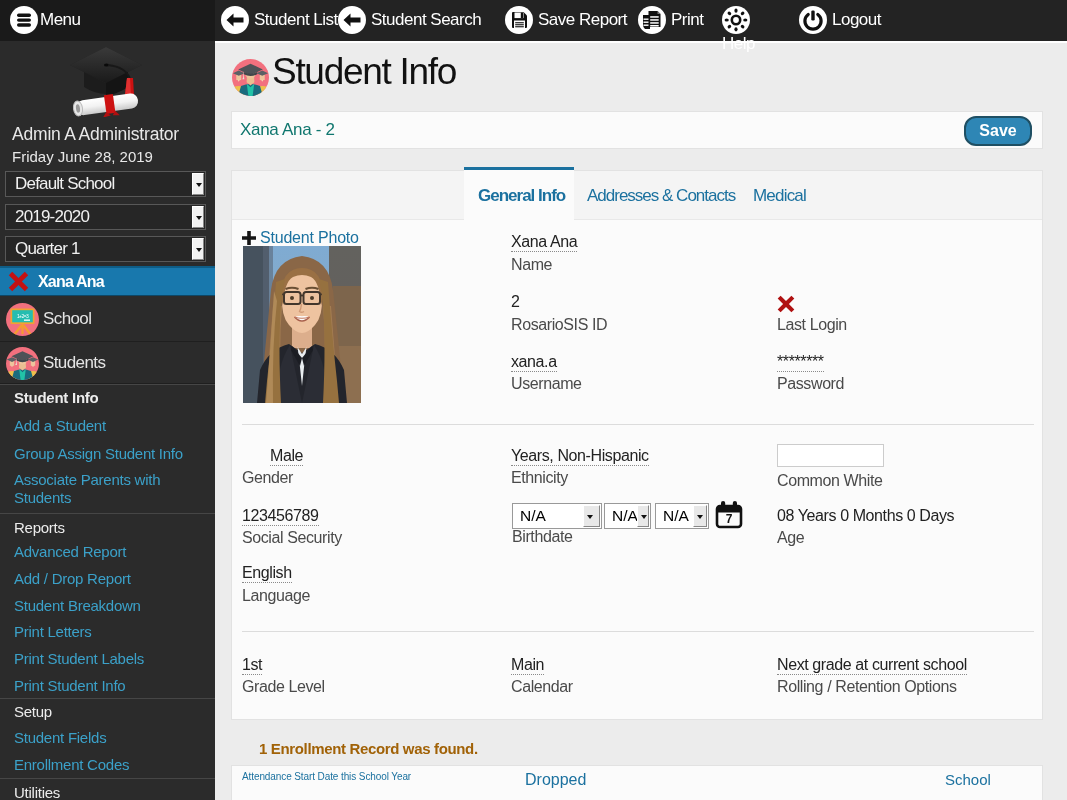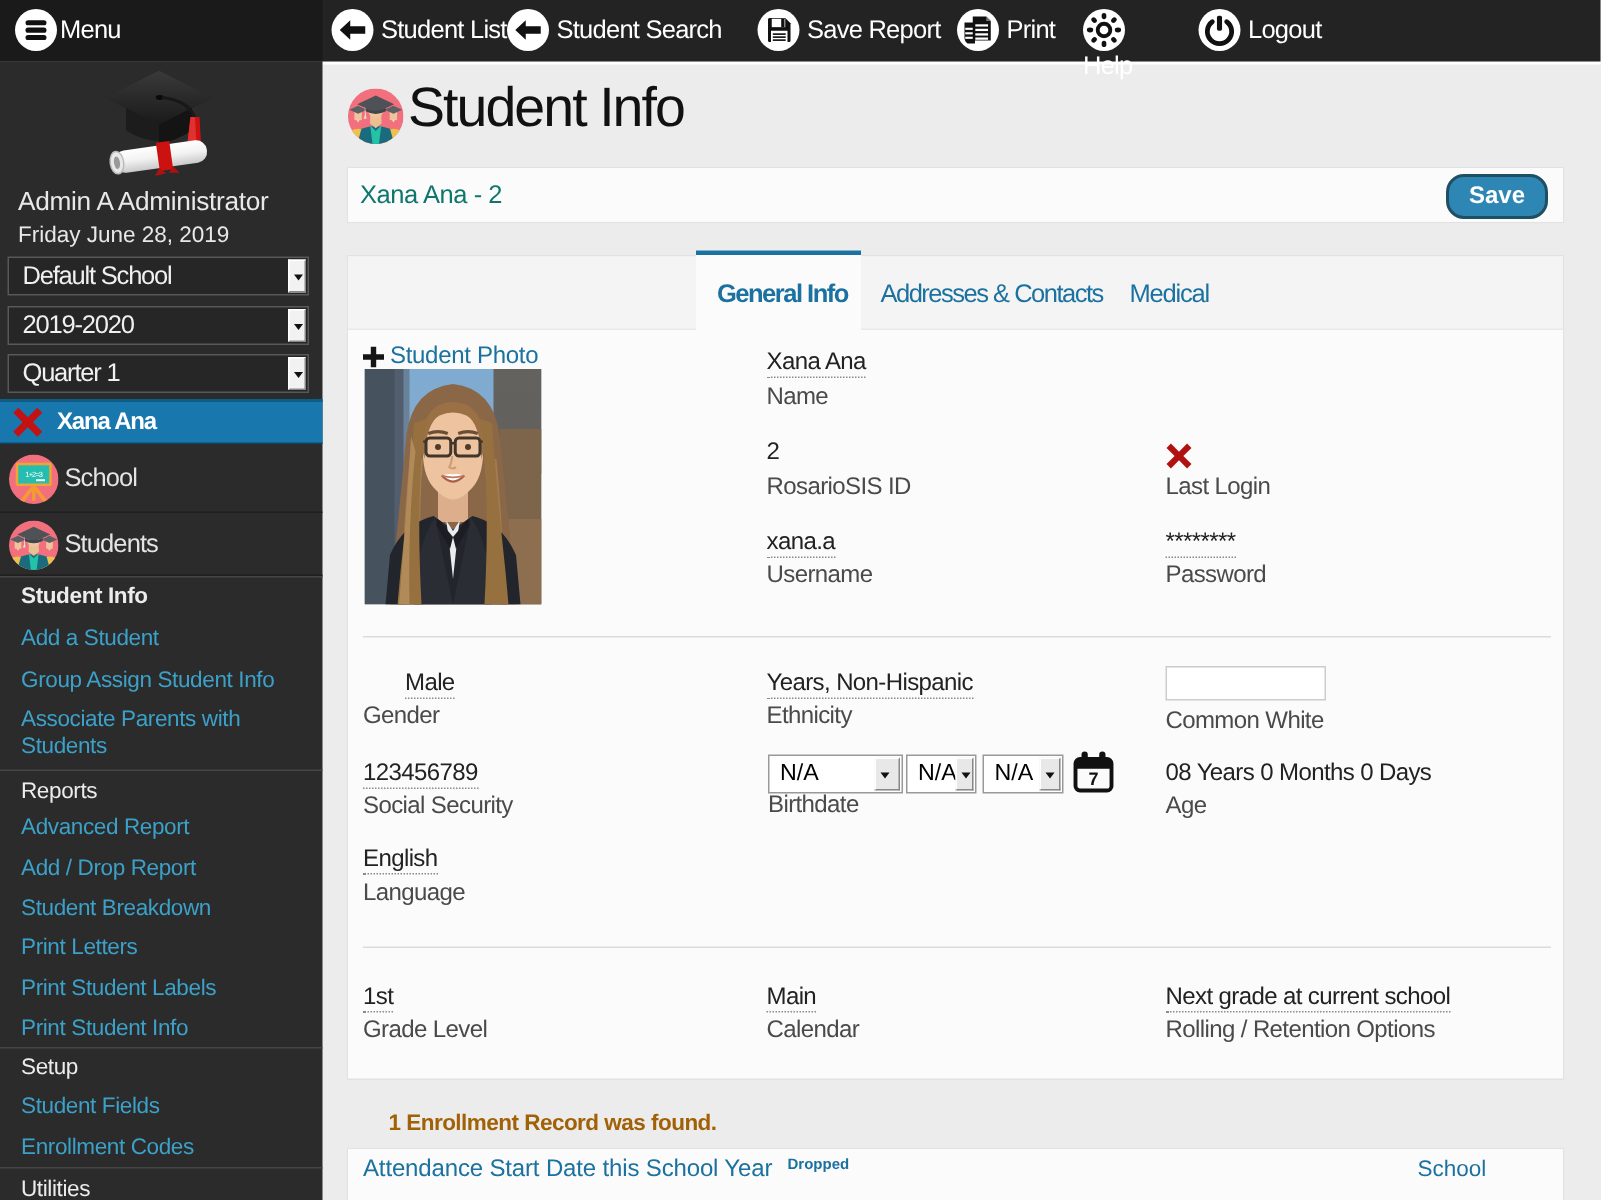--- a/index.html
+++ b/index.html
@@ -390,17 +390,17 @@
     <div class="lab" style="left:10px; top:507px;">Grade Level</div>
     <div class="val" style="left:279px; top:485px;"><u>Main</u></div>
     <div class="lab" style="left:279px; top:507px;">Calendar</div>
     <div class="val" style="left:545px; top:485px;"><u>Next grade at current school</u></div>
     <div class="lab" style="left:545px; top:507px;">Rolling / Retention Options</div>
   </div>
 
   <div class="abs" style="left:24px; top:699px; font-size:15px; letter-spacing:-0.35px; font-weight:bold; color:#a16207;margin-left:20px;">1 Enrollment Record was found.</div>
 
   <div class="panel" style="top:724px; height:36px;">
-    <div class="abs blue" style="left:10px; top:5px; font-size:16px; letter-spacing:-0.1px;">Attendance Start Date this School Year</div>
-    <div class="abs blue" style="left:293px; top:5px; font-size:10px;font-weight:bold;">Dropped</div>
+    <div class="abs blue" style="left:10px; top:5px; font-size:10px; letter-spacing:-0.1px;">Attendance Start Date this School Year</div>
+    <div class="abs blue" style="left:293px; top:5px; font-size:16px;">Dropped</div>
     <div class="abs blue" style="left:713px; top:5px; font-size:15px;">School</div>
   </div>
 </div>
 
 </body></html>

